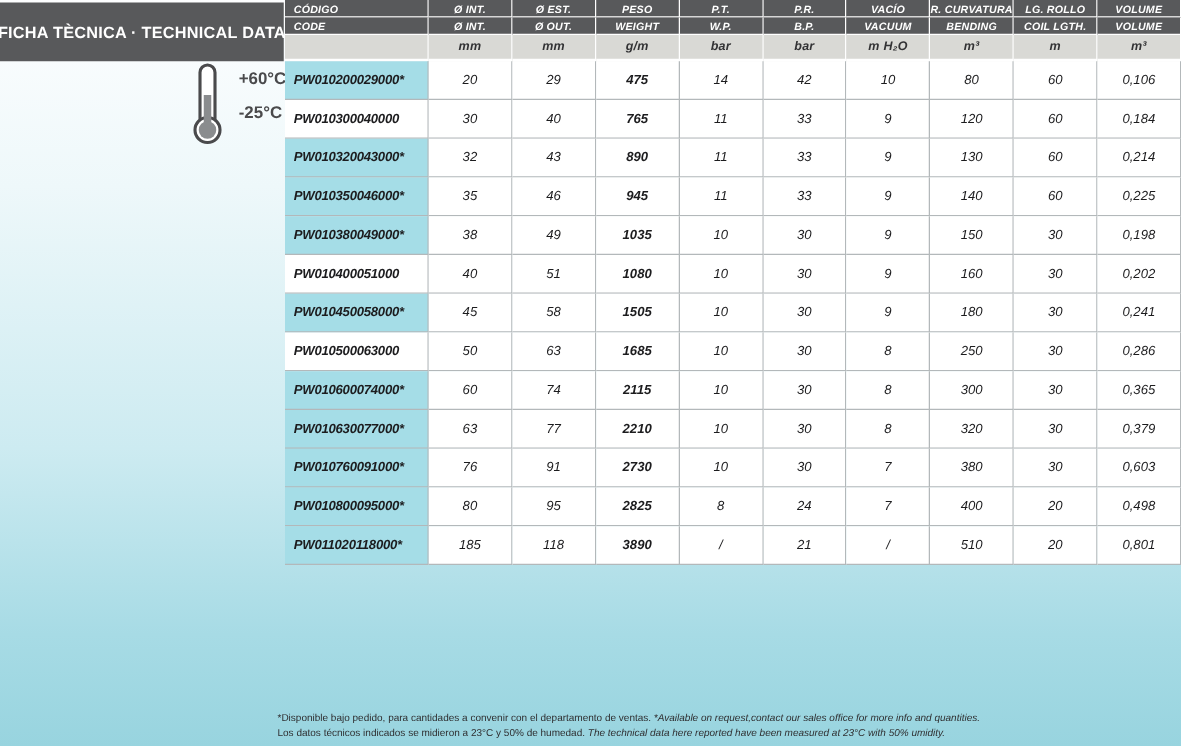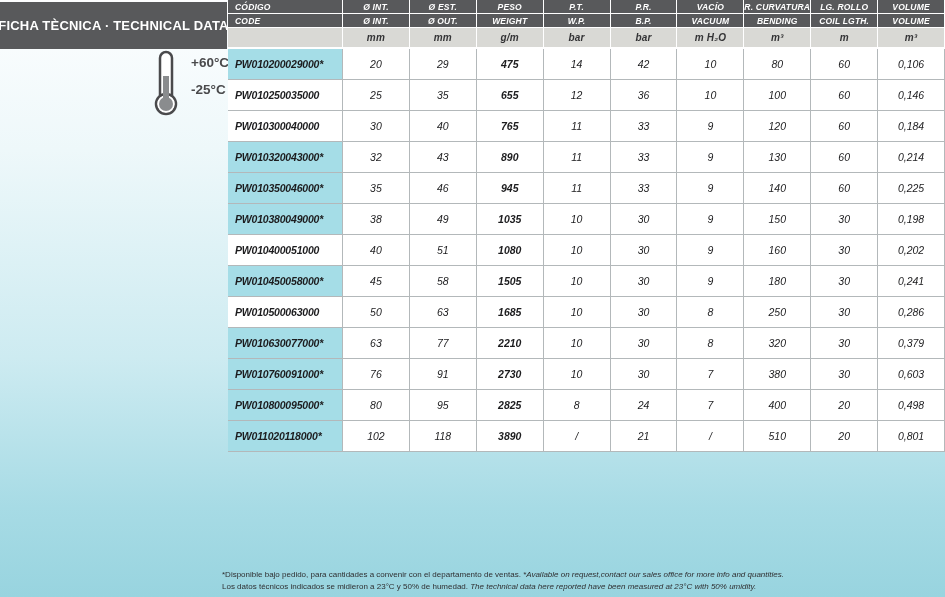--- a/index.html
+++ b/index.html
@@ -130,32 +130,20 @@
           <td>29</td>
           <td class="bold">475</td>
           <td>14</td>
           <td>42</td>
           <td>10</td>
           <td>80</td>
           <td>60</td>
           <td>0,106</td>
         </tr>
         <tr>
-          <td class="code">PW010250035000</td>
-          <td>25</td>
-          <td>35</td>
-          <td class="bold">655</td>
-          <td>12</td>
-          <td>36</td>
-          <td>10</td>
-          <td>100</td>
-          <td>60</td>
-          <td>0,146</td>
-        </tr>
-        <tr>
           <td class="code">PW010300040000</td>
           <td>30</td>
           <td>40</td>
           <td class="bold">765</td>
           <td>11</td>
           <td>33</td>
           <td>9</td>
           <td>120</td>
           <td>60</td>
           <td>0,184</td>
@@ -226,20 +214,32 @@
           <td>63</td>
           <td class="bold">1685</td>
           <td>10</td>
           <td>30</td>
           <td>8</td>
           <td>250</td>
           <td>30</td>
           <td>0,286</td>
         </tr>
         <tr>
+          <td class="code hl">PW010600074000*</td>
+          <td>60</td>
+          <td>74</td>
+          <td class="bold">2115</td>
+          <td>10</td>
+          <td>30</td>
+          <td>8</td>
+          <td>300</td>
+          <td>30</td>
+          <td>0,365</td>
+        </tr>
+        <tr>
           <td class="code hl">PW010630077000*</td>
           <td>63</td>
           <td>77</td>
           <td class="bold">2210</td>
           <td>10</td>
           <td>30</td>
           <td>8</td>
           <td>320</td>
           <td>30</td>
           <td>0,379</td>
@@ -263,21 +263,21 @@
           <td class="bold">2825</td>
           <td>8</td>
           <td>24</td>
           <td>7</td>
           <td>400</td>
           <td>20</td>
           <td>0,498</td>
         </tr>
         <tr>
           <td class="code hl">PW011020118000*</td>
-          <td>102</td>
+          <td>185</td>
           <td>118</td>
           <td class="bold">3890</td>
           <td>/</td>
           <td>21</td>
           <td>/</td>
           <td>510</td>
           <td>20</td>
           <td>0,801</td>
         </tr>
       </tbody>

